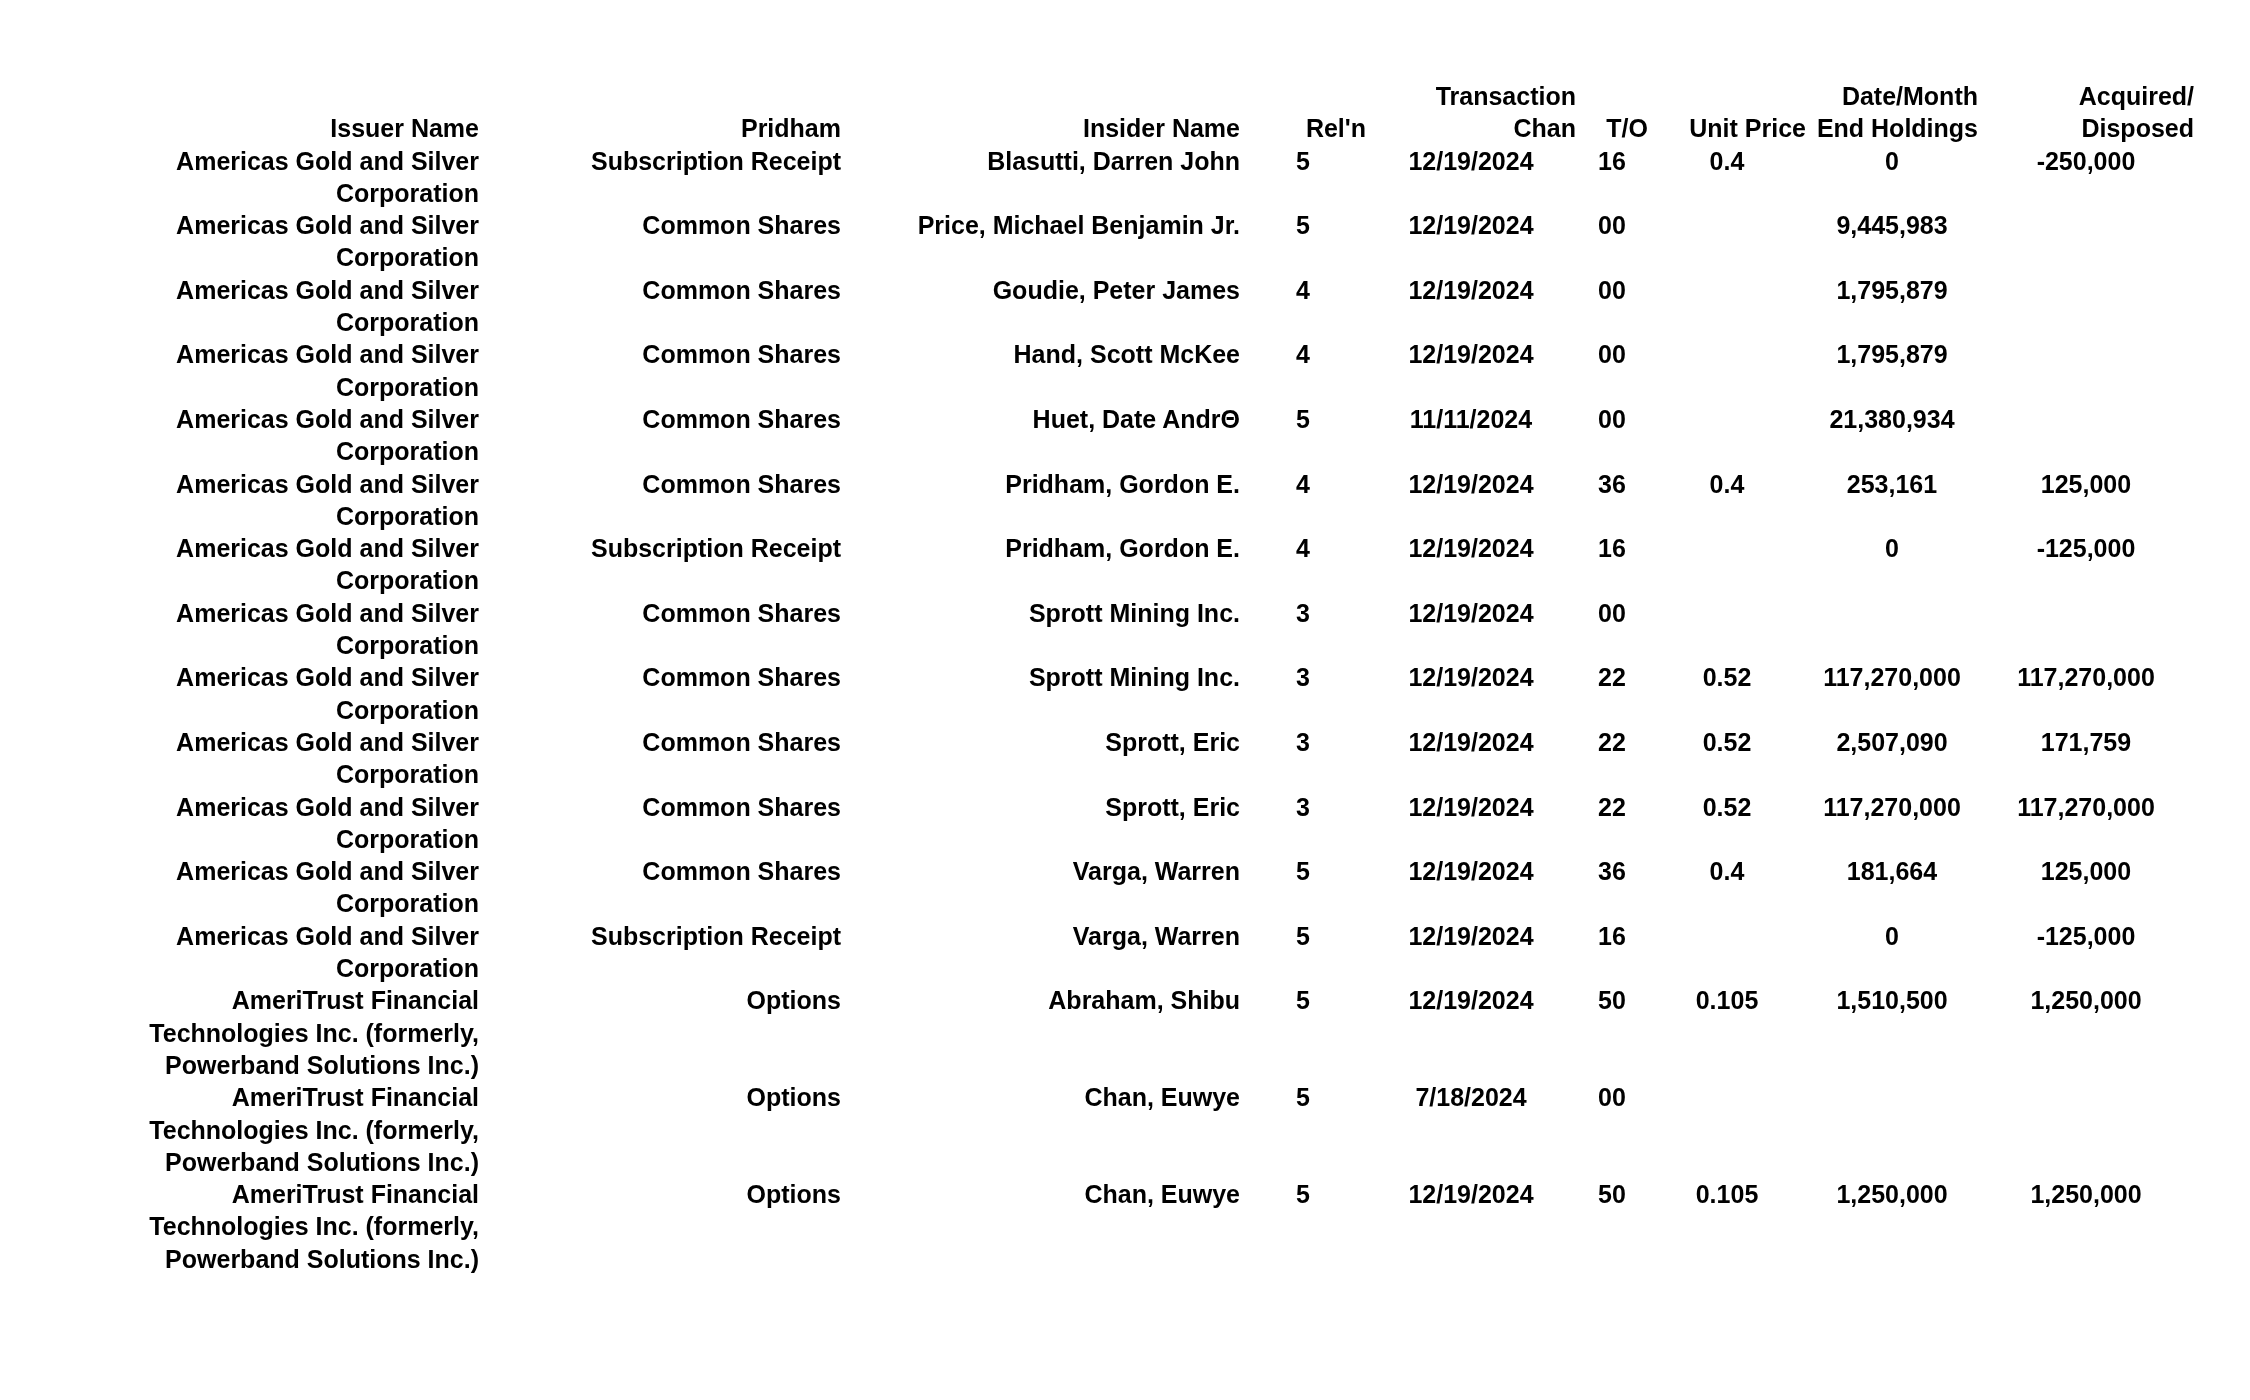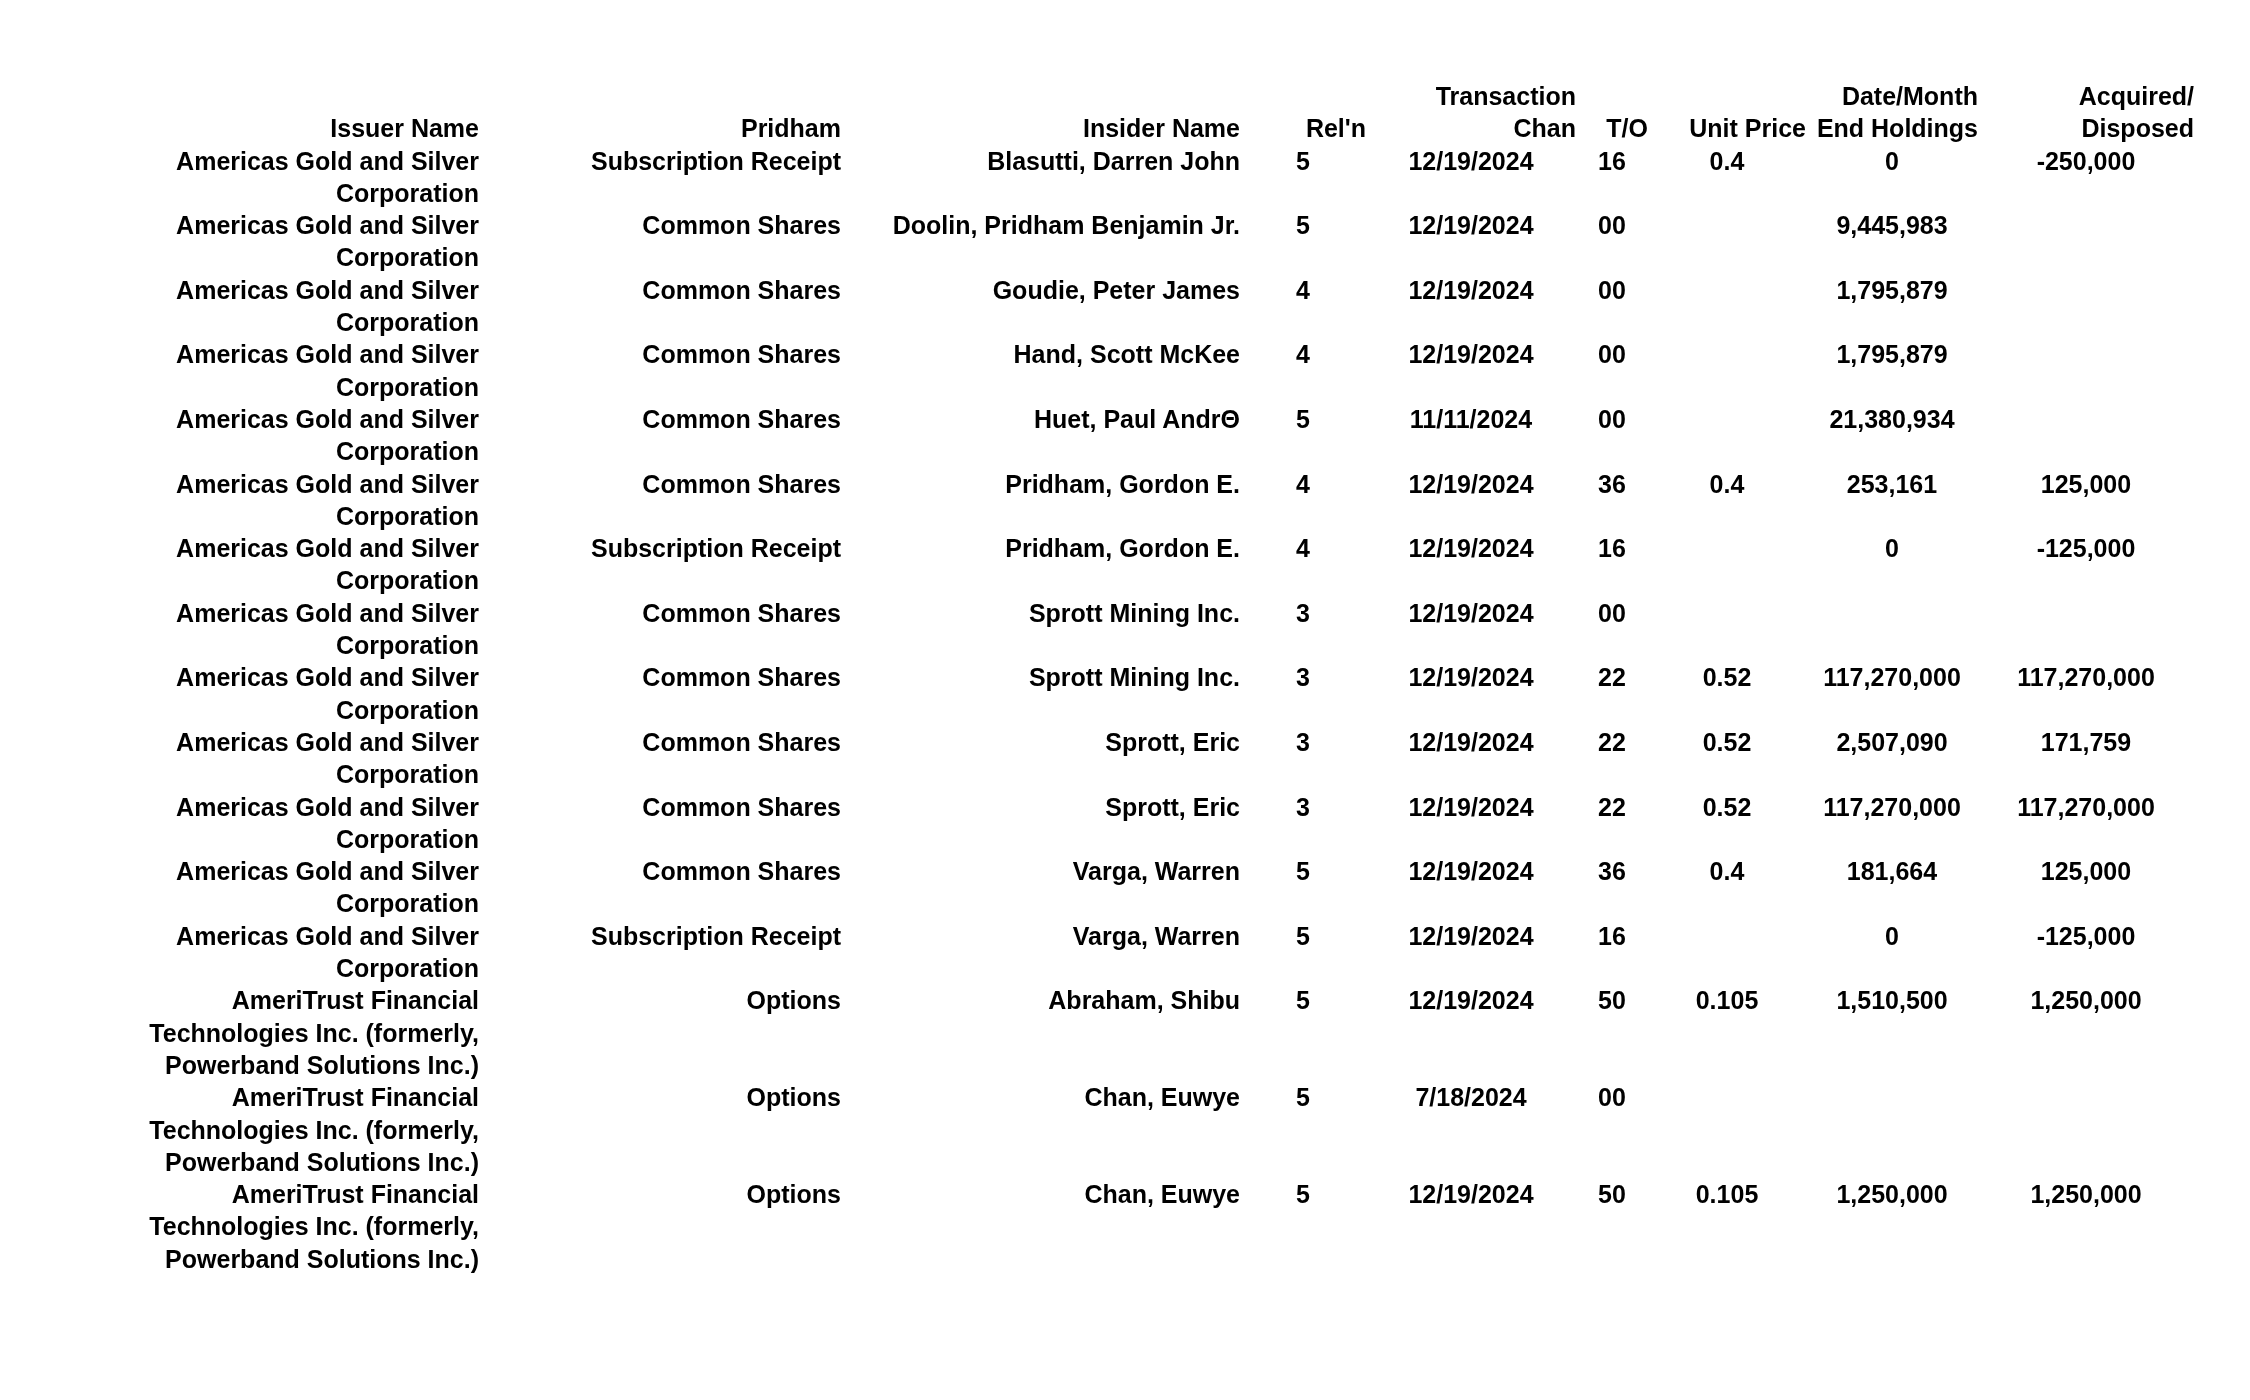--- a/index.html
+++ b/index.html
@@ -94,21 +94,21 @@
         <td>5</td>
         <td>12/19/2024</td>
         <td>16</td>
         <td>0.4</td>
         <td>0</td>
         <td>-250,000</td>
       </tr>
       <tr>
         <td>Americas Gold and Silver Corporation</td>
         <td>Common Shares</td>
-        <td>Doolin, Pridham Benjamin Jr.</td>
+        <td>Price, Michael Benjamin Jr.</td>
         <td>5</td>
         <td>12/19/2024</td>
         <td>00</td>
         <td></td>
         <td>9,445,983</td>
         <td></td>
       </tr>
       <tr>
         <td>Americas Gold and Silver Corporation</td>
         <td>Common Shares</td>
@@ -127,21 +127,21 @@
         <td>4</td>
         <td>12/19/2024</td>
         <td>00</td>
         <td></td>
         <td>1,795,879</td>
         <td></td>
       </tr>
       <tr>
         <td>Americas Gold and Silver Corporation</td>
         <td>Common Shares</td>
-        <td>Huet, Paul AndrΘ</td>
+        <td>Huet, Date AndrΘ</td>
         <td>5</td>
         <td>11/11/2024</td>
         <td>00</td>
         <td></td>
         <td>21,380,934</td>
         <td></td>
       </tr>
       <tr>
         <td>Americas Gold and Silver Corporation</td>
         <td>Common Shares</td>

